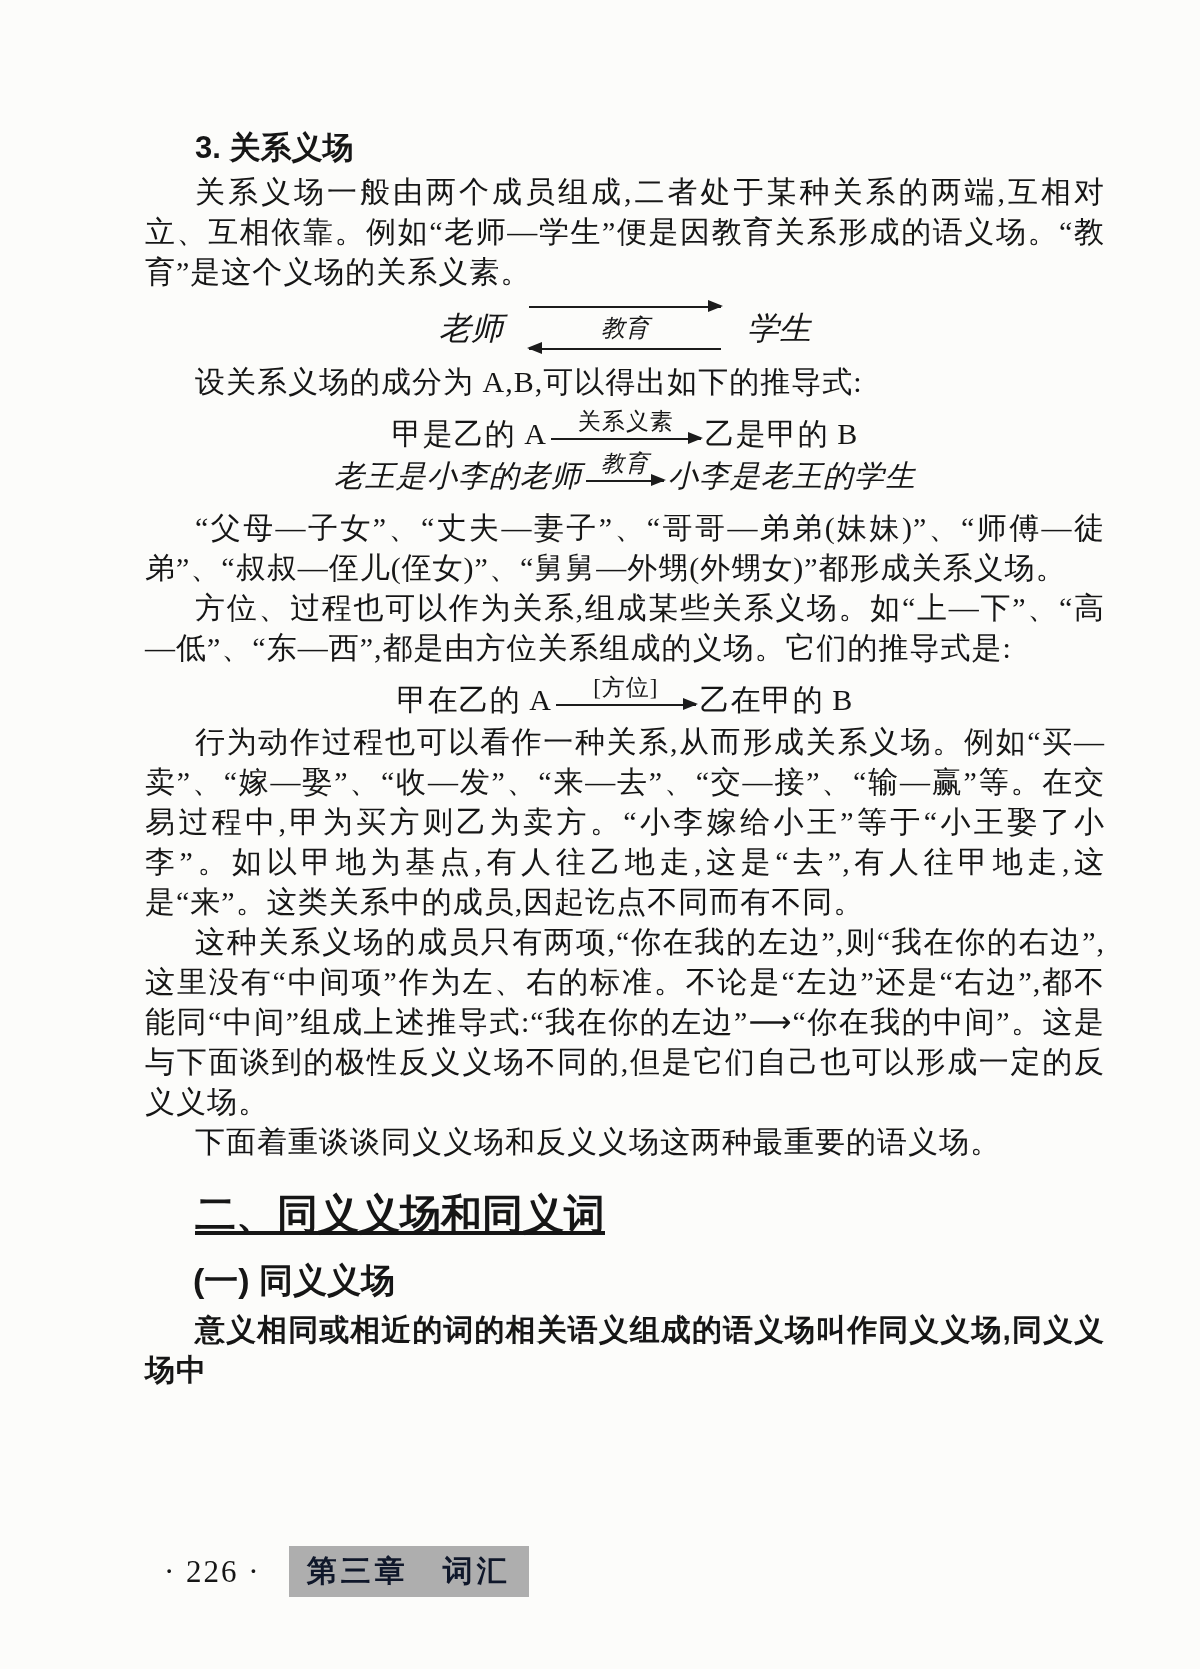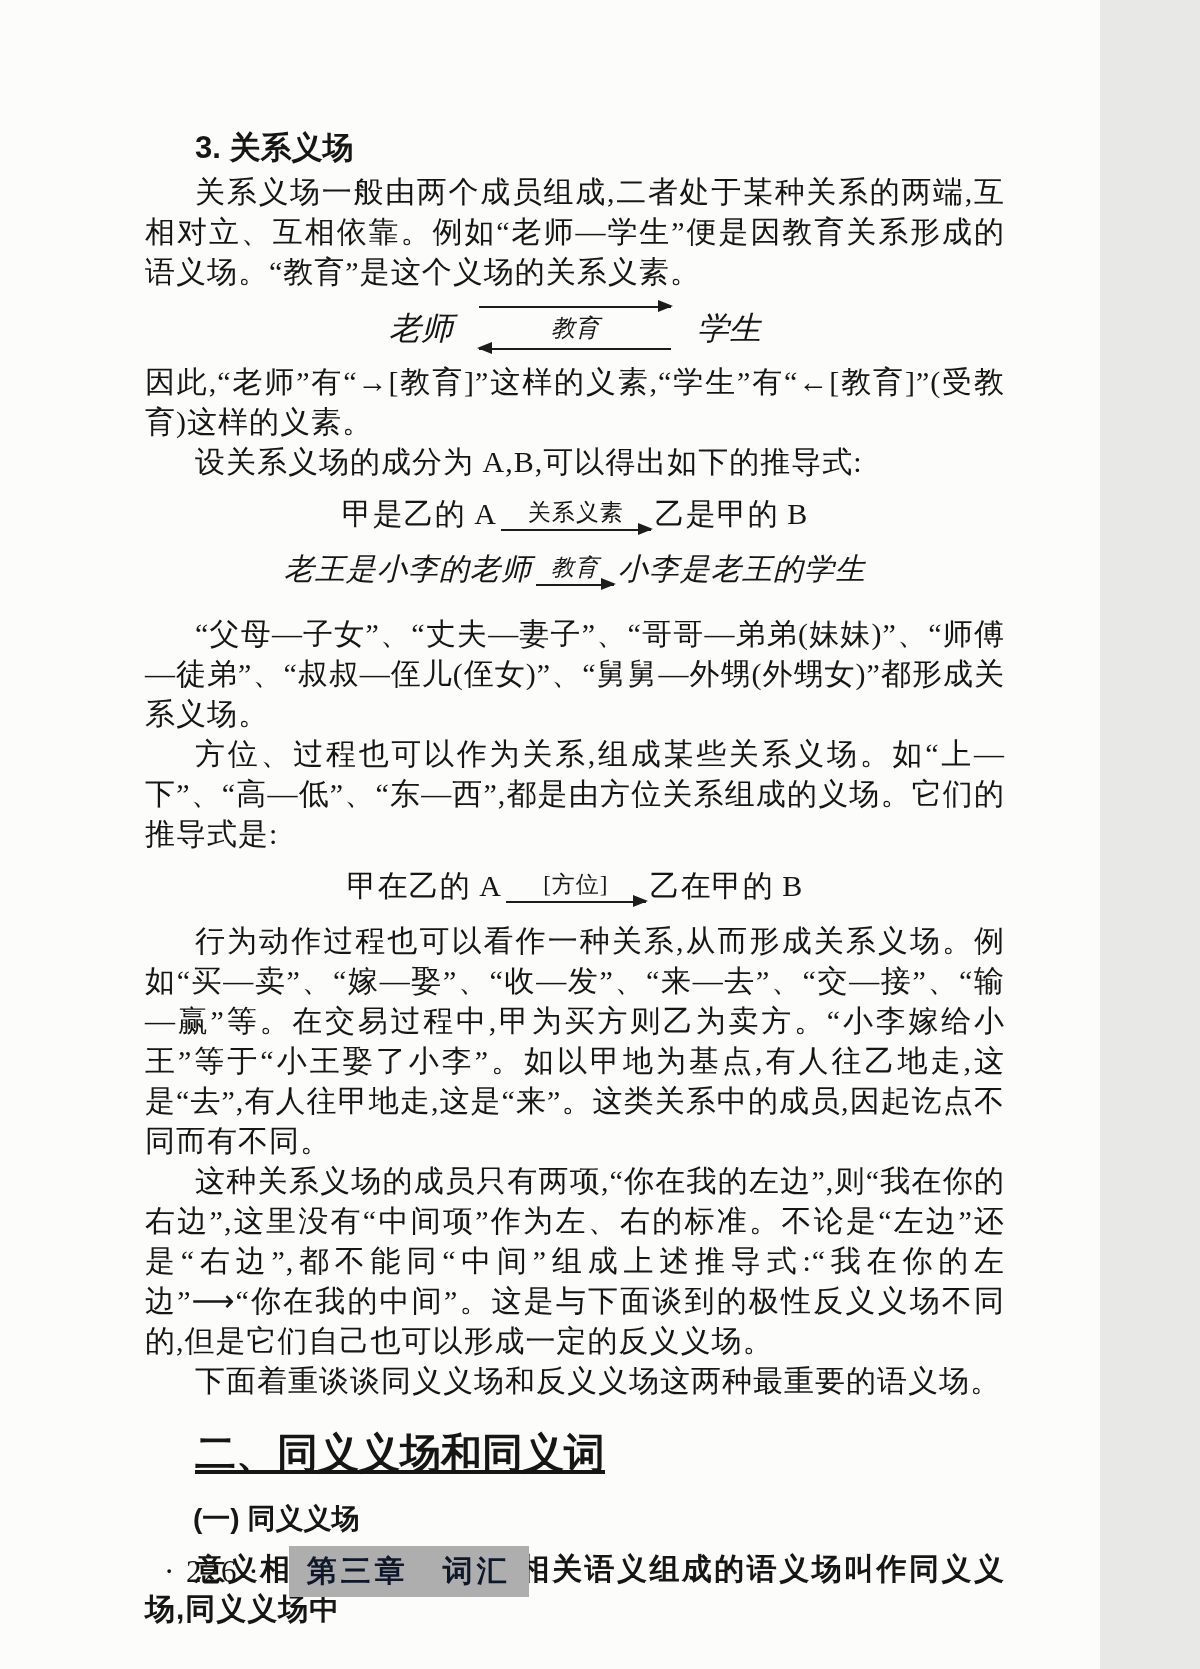--- a/index.html
+++ b/index.html
@@ -1,38 +1,38 @@
 <!DOCTYPE html>
 <html><head>
 <meta charset="utf-8">
 <style>
   * { margin:0; padding:0; box-sizing:border-box; }
   html,body { width:1200px; }
   body { font-family:"Liberation Serif", serif; background:#e8e8e6; }
   .page {
-    position:relative; width:1100px; height:1669px;
+    position:relative; width:1200px; height:1669px;
     background:#fcfcfa; color:#161616; overflow:hidden;
     padding:128px 95px 0 145px;
   }
   
   .para {
     font-size:30px; line-height:40px; text-align:justify;
     text-indent:50px; letter-spacing:1px;
   }
   .heading-num {
     font-family:"Liberation Sans", sans-serif; font-weight:bold;
     font-size:31px; line-height:40px; padding-left:50px; margin-bottom:4px;
   }
   .heading-sec {
     font-family:"Liberation Sans", sans-serif; font-weight:bold;
     font-size:41px; line-height:44px; padding-left:50px; margin-top:30px;text-decoration:underline;
   }
   .heading-sub {
     font-family:"Liberation Sans", sans-serif; font-weight:bold;
-    font-size:28px; line-height:40px; padding-left:48px; margin-top:24px;
+    font-size:34px; line-height:40px; padding-left:48px; margin-top:24px;
   }
   .para-bold {
     font-family:"Liberation Sans", sans-serif; font-weight:bold;
     margin-top:10px;
   }
   .kai { font-style:italic; }
   
   .diagram {
     display:flex; align-items:center; justify-content:center;
     margin:8px 0 6px; padding:6px 0;
@@ -52,21 +52,21 @@
   }
   
   .formula {
     display:flex; align-items:flex-start; justify-content:center;
     font-size:30px; line-height:40px; letter-spacing:1px;
   }
   .formula.f-first { margin:12px 0 2px; }
   .formula.f-second { margin:2px 0 12px; }
   .farrow {
     display:flex; flex-direction:column; align-items:center;
-    margin:11px 4px; transform:translateY(-5px);
+    margin:0 4px; transform:translateY(-5px);
   }
   .flabel { font-size:23px; line-height:26px; letter-spacing:1px; }
   .fline { margin-top:3px; }
   .w140 { width:150px; }
   .w130 { width:140px; }
   .w70  { width:78px; }
   .plain-arrow { width:66px; margin:0 4px; transform:translateY(2px); }
   
   .footer {
     position:absolute; left:164px; top:1546px;
@@ -91,21 +91,20 @@
   <div class="diagram">
     <span class="dg-word kai">老师</span>
     <div class="dg-mid">
       <span class="arr arr-r"></span>
       <span class="dg-label kai">教育</span>
       <span class="arr arr-l"></span>
     </div>
     <span class="dg-word kai">学生</span>
   </div>
 
-  <p class="para" style="text-indent:0;">因此,“老师”有“→[教育]”这样的义素,“学生”有“←[教育]”(受教育)这样的义素。</p>
 
   <p class="para">设关系义场的成分为 A,B,可以得出如下的推导式:</p>
 
   <div class="formula f-first">
     <span>甲是乙的 A</span>
     <span class="farrow">
       <span class="flabel">关系义素</span>
       <span class="arr arr-r fline w140"></span>
     </span>
     <span>乙是甲的 B</span>

